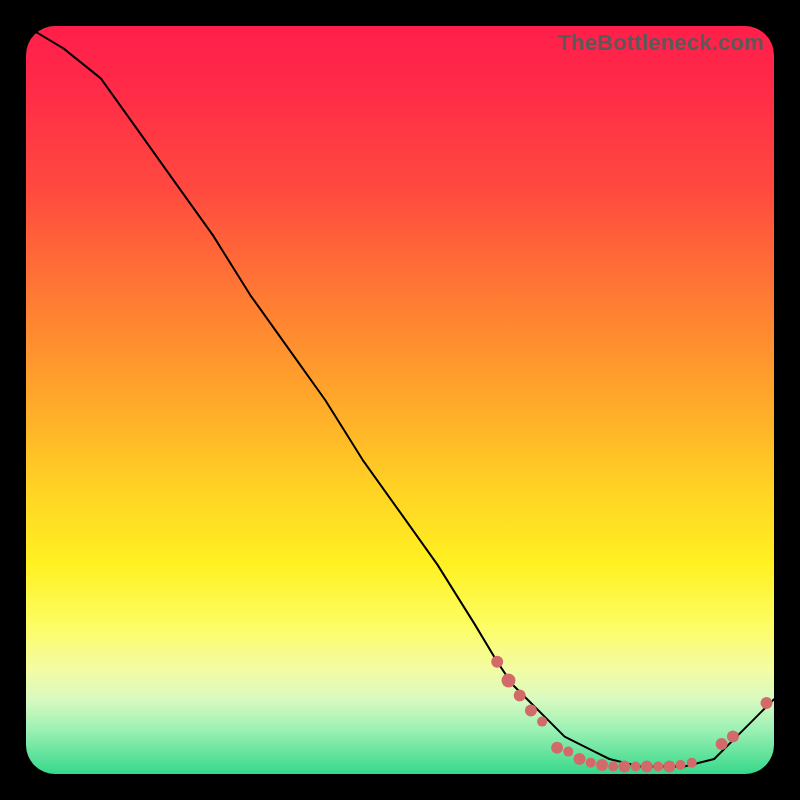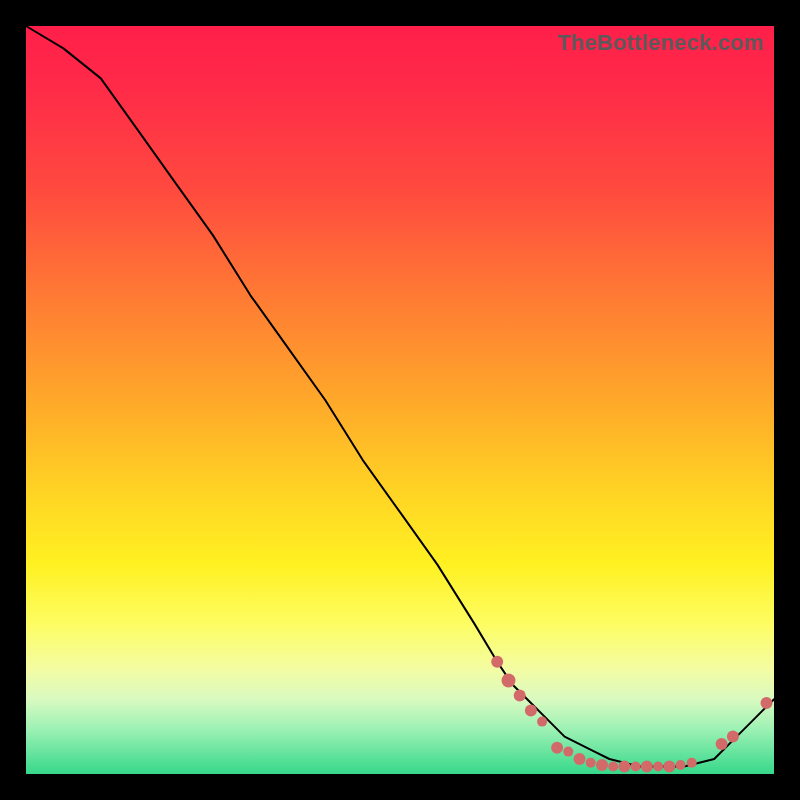--- a/index.html
+++ b/index.html
@@ -31,20 +31,21 @@
       #ff7a34 36%,
       #ffa82a 50%,
       #ffd324 62%,
       #fff122 72%,
       #fdfd63 80%,
       #f3fca3 86%,
       #d9fac0 90%,
       #9df1b4 94%,
       #36d88b 100%
     );
+    border-radius: 29px;
   }
   .watermark {
     position: absolute;
     top: 4px;
     right: 10px;
     font-size: 22px;
     font-weight: 600;
     color: #5a5a5a;
     letter-spacing: 0.2px;
     user-select: none;

